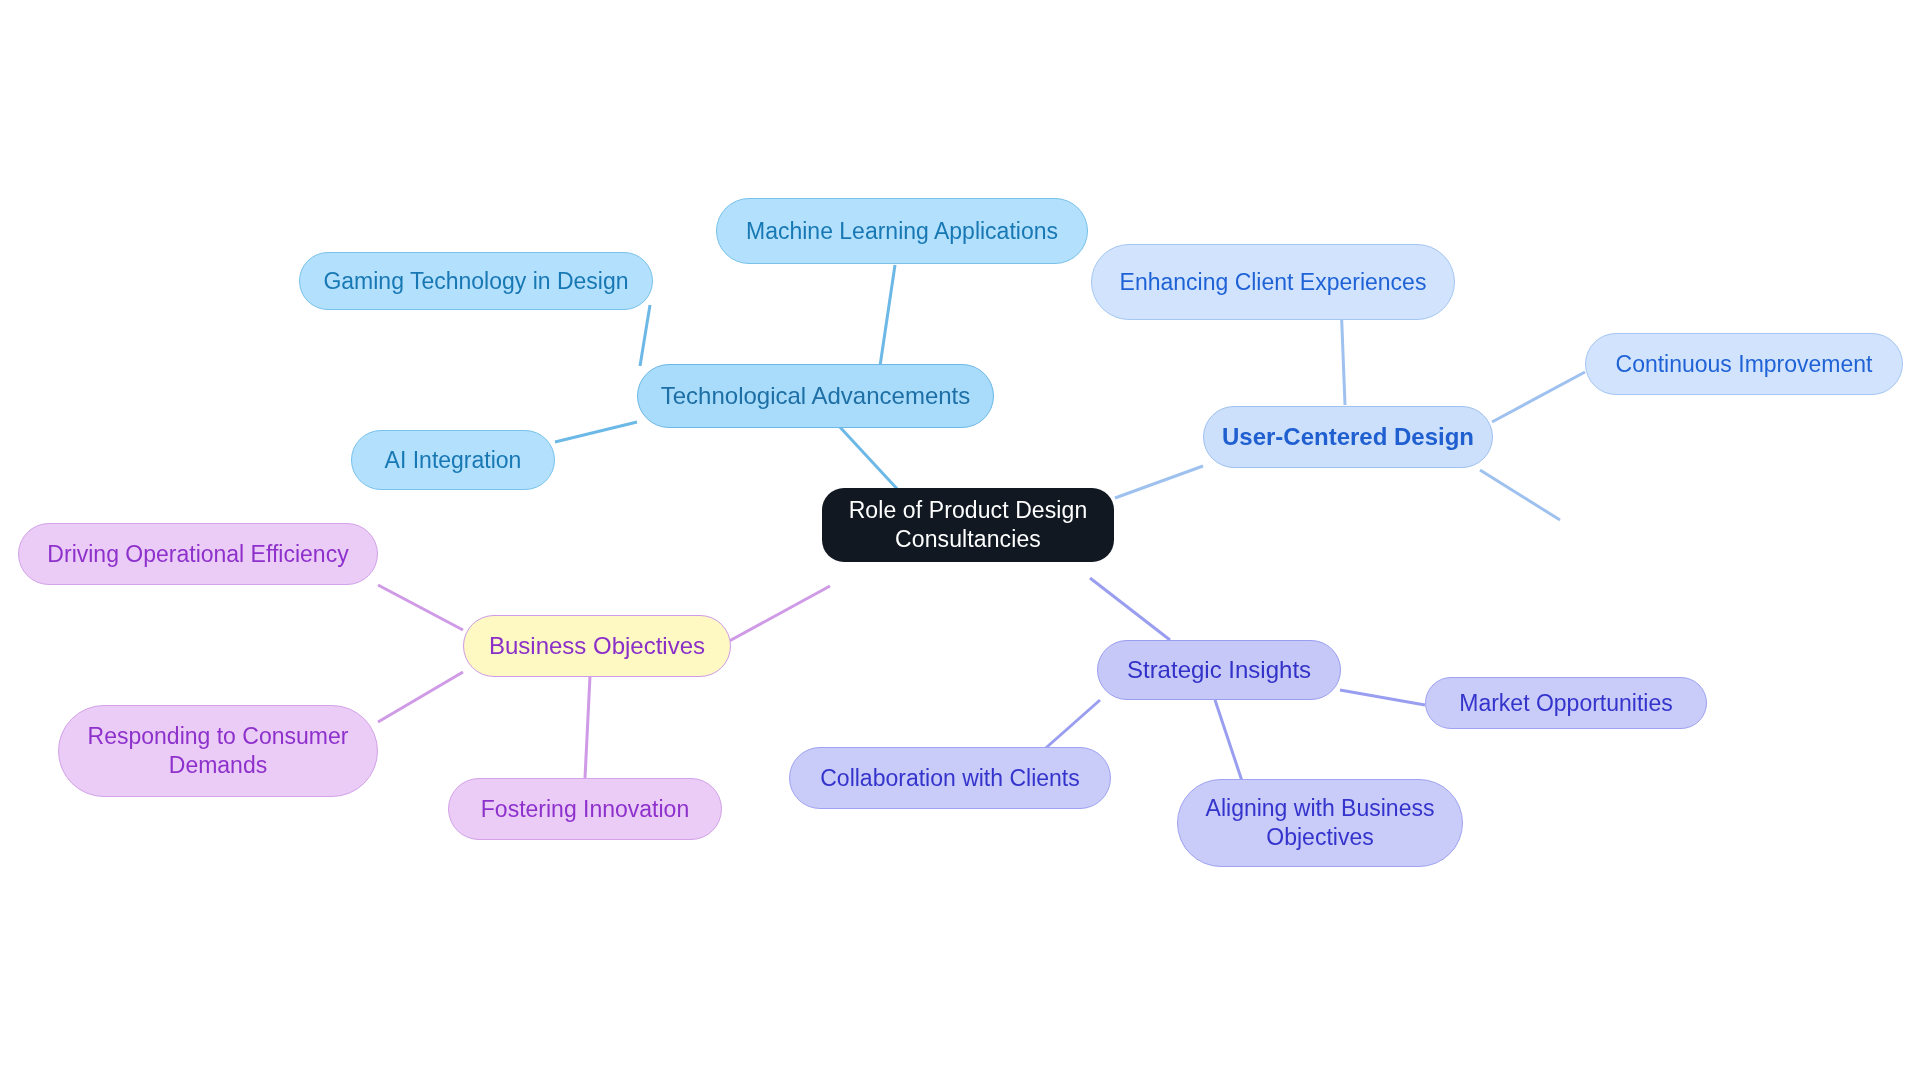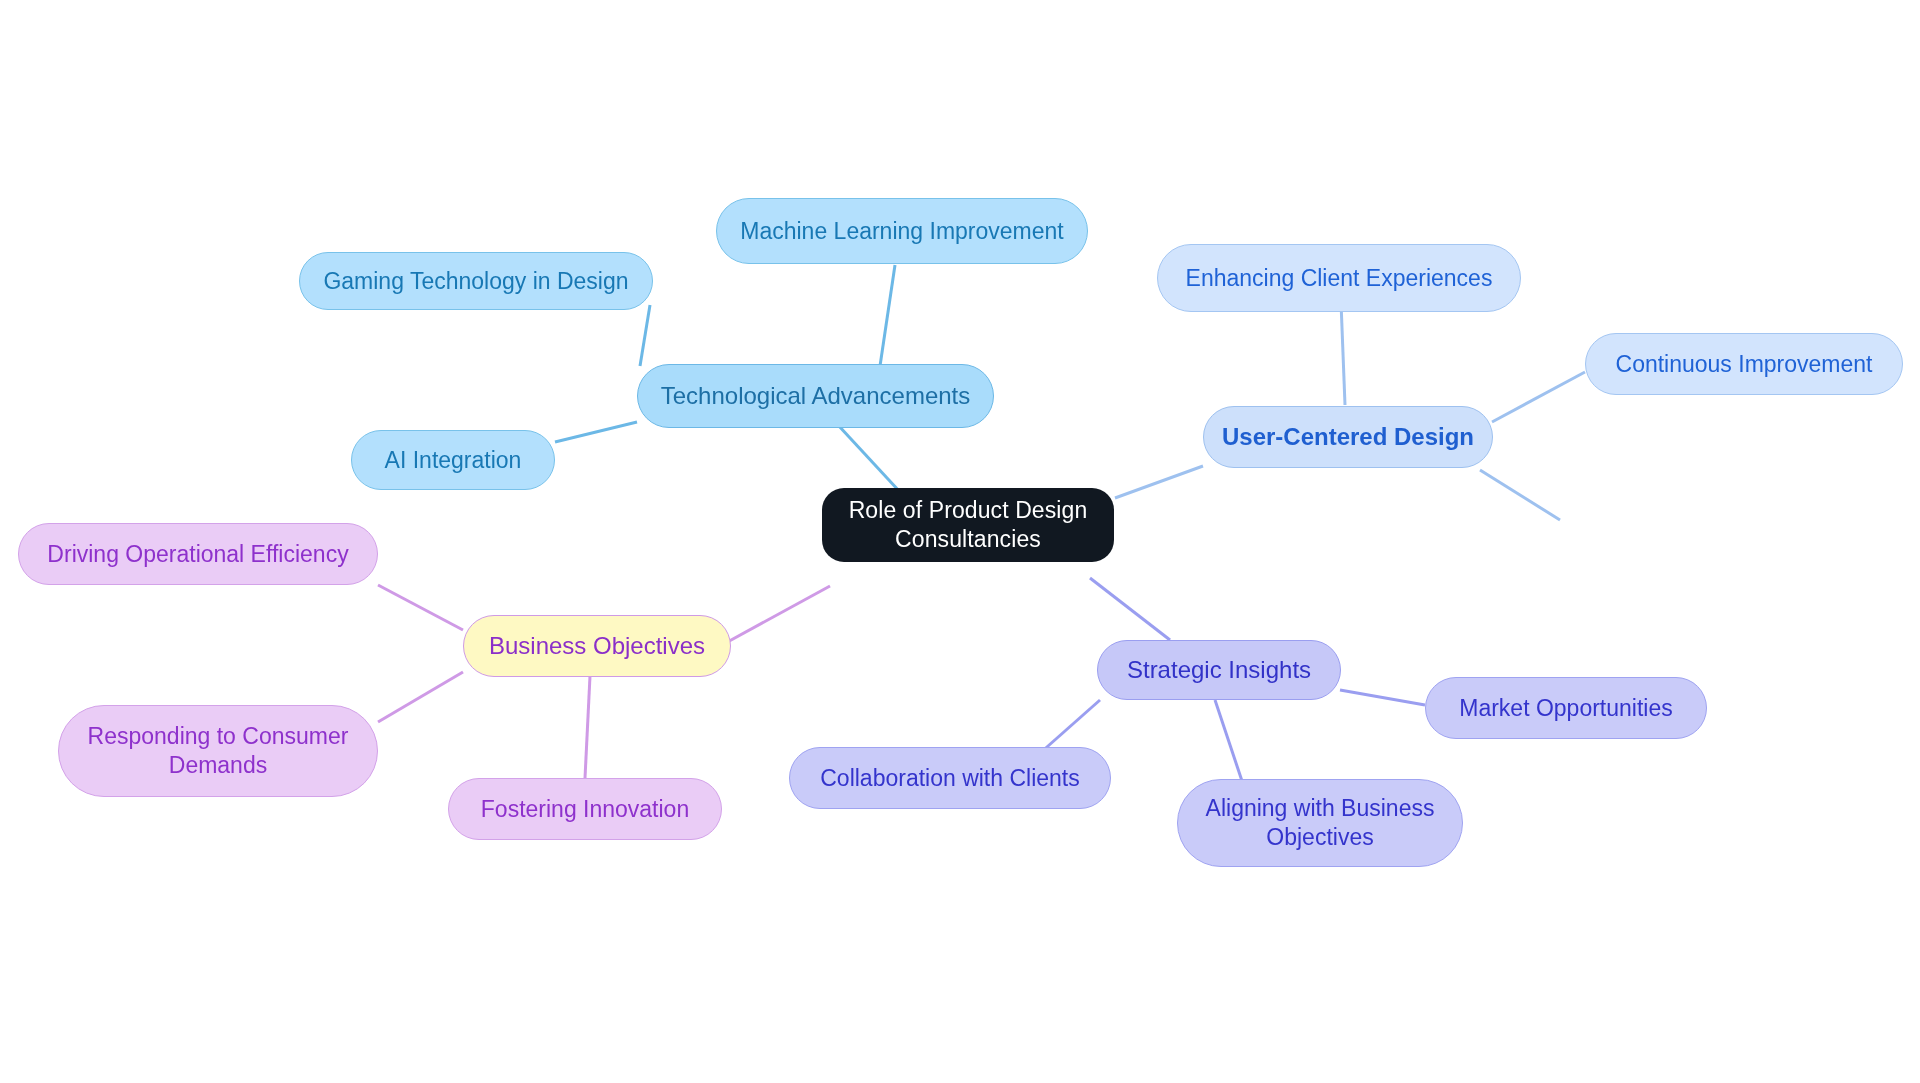--- a/index.html
+++ b/index.html
@@ -95,42 +95,42 @@
     <path d="M 1215 700 L 1245 790" stroke="#9a9ef0" stroke-width="3" fill="none"></path>
   </svg>
 
   <div class="node root" style="left:822px; top:488px; width:292px; height:74px;">Role of Product Design
 Consultancies</div>
 
   <div class="node branch pal-tech-branch" style="left:637px; top:364px; width:357px; height:64px;">Technological Advancements</div>
 
   <div class="node leaf pal-tech-leaf" style="left:299px; top:252px; width:354px; height:58px;">Gaming Technology in Design</div>
 
-  <div class="node leaf pal-tech-leaf" style="left:716px; top:198px; width:372px; height:66px;">Machine Learning Improvement</div>
+  <div class="node leaf pal-tech-leaf" style="left:716px; top:198px; width:372px; height:66px;">Machine Learning Applications</div>
 
   <div class="node leaf pal-tech-leaf" style="left:351px; top:430px; width:204px; height:60px;">AI Integration</div>
 
   <div class="node branch pal-ucd-branch" style="left:1203px; top:406px; width:290px; height:62px;font-weight:bold;">User-Centered Design</div>
 
-  <div class="node leaf pal-ucd-leaf" style="left:1157px; top:244px; width:364px; height:68px;">Enhancing Client Experiences</div>
+  <div class="node leaf pal-ucd-leaf" style="left:1091px; top:244px; width:364px; height:76px;">Enhancing Client Experiences</div>
 
   <div class="node leaf pal-ucd-leaf" style="left:1585px; top:333px; width:318px; height:62px;">Continuous Improvement</div>
 
 
   <div class="node branch pal-biz-branch" style="left:463px; top:615px; width:268px; height:62px;">Business Objectives</div>
 
   <div class="node leaf pal-biz-leaf" style="left:18px; top:523px; width:360px; height:62px;">Driving Operational Efficiency</div>
 
   <div class="node leaf pal-biz-leaf" style="left:58px; top:705px; width:320px; height:92px;">Responding to Consumer
 Demands</div>
 
   <div class="node leaf pal-biz-leaf" style="left:448px; top:778px; width:274px; height:62px;">Fostering Innovation</div>
 
   <div class="node branch pal-str-branch" style="left:1097px; top:640px; width:244px; height:60px;">Strategic Insights</div>
 
-  <div class="node leaf pal-str-leaf" style="left:1425px; top:677px; width:282px; height:62px;">Market Opportunities</div>
+  <div class="node leaf pal-str-leaf" style="left:1425px; top:677px; width:282px; height:52px;">Market Opportunities</div>
 
   <div class="node leaf pal-str-leaf" style="left:789px; top:747px; width:322px; height:62px;">Collaboration with Clients</div>
 
   <div class="node leaf pal-str-leaf" style="left:1177px; top:779px; width:286px; height:88px;">Aligning with Business
 Objectives</div>
 
 </div>
 
 </body></html>

